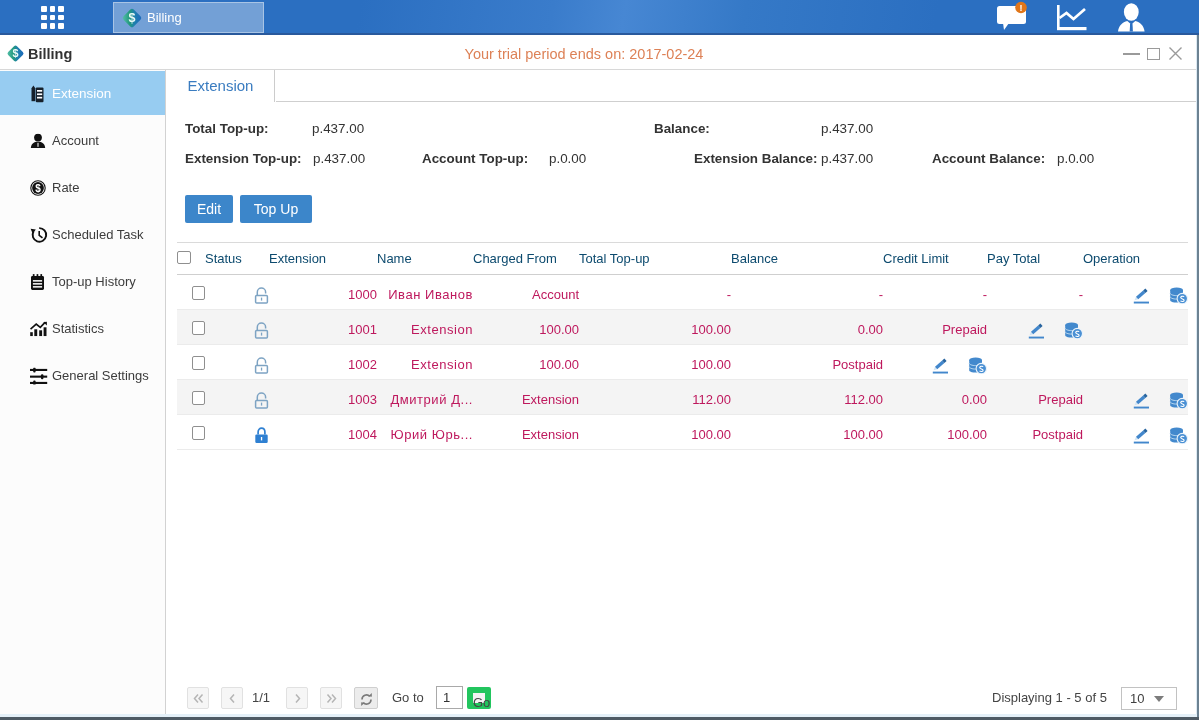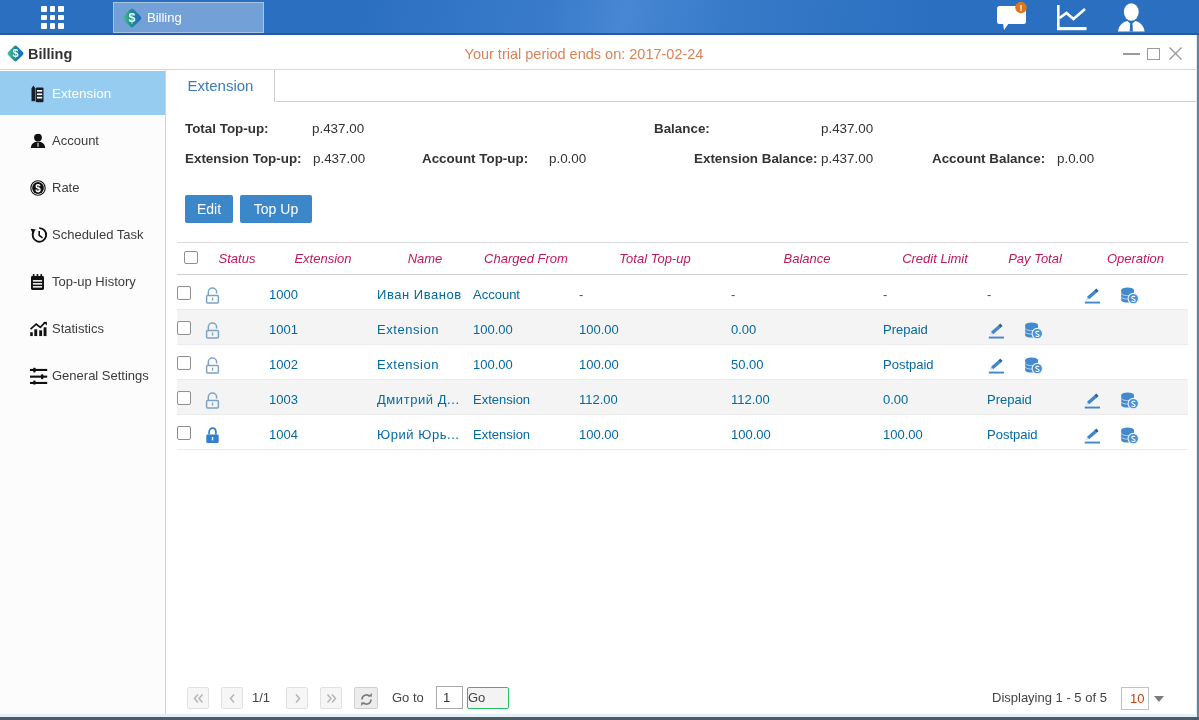--- a/index.html
+++ b/index.html
@@ -41,40 +41,40 @@
   border-right:1px solid #ccc; text-align:center; line-height:32px; font-size:15px; color:#3a7cc0; }
 .lab { position:absolute; font-size:13.4px; font-weight:bold; color:#333; line-height:16px; }
 .val { position:absolute; font-size:13.4px; color:#333; line-height:16px; }
 .btn { position:absolute; top:195px; height:28px; background:#3c86ca; border-radius:2px;
   color:#fff; font-size:14px; text-align:center; line-height:28px; }
 
 
 .tbl { position:absolute; left:177px; top:242px; width:1011px; }
 .trow { display:grid; grid-template-columns:28px 64px 108px 96px 106px 152px 152px 104px 96px 105px; }
 .thead { height:33px; border-top:1px solid #dadada; border-bottom:1px solid #cfcfcf; }
-.thead > div { line-height:32px; text-align:center; font-size:13px; color:#be185d;font-style:italic; }
+.thead > div { line-height:32px; font-size:13px; color:#0c4a6e; }
 .tr { height:35px; border-bottom:1px solid #ebebeb; }
-.tr > div { line-height:34px; padding-top:2.5px; text-align:left; font-size:13px; color:#0369a1; }
+.tr > div { line-height:34px; padding-top:2.5px; text-align:right; font-size:13px; color:#be185d; }
 .tr.alt { background:#f4f4f4; }
 .tr > div:nth-child(4) { letter-spacing:0.55px; }
 .cb { display:inline-block; width:13.5px; height:13.5px; border:1px solid #8f8f8f; border-radius:2px;
   background:#fff; vertical-align:middle; margin-top:-4px; }
 .icv { vertical-align:middle; }
 
 
 .pbtn { position:absolute; top:687px; width:22px; height:22px; background:#f6f6f6; border:1px solid #e1e1e1;
   border-radius:2px; text-align:center; }
 .pbtn svg { margin-top:5px; }
 .ptxt { position:absolute; top:687px; line-height:22px; font-size:13px; color:#444; }
 .goin { position:absolute; left:436px; top:686px; width:27px; height:23px; border:1px solid #a9a9a9;
   background:#fff; padding-left:6px; line-height:21px; font-size:13px; color:#333; }
-.gobtn { position:absolute; left:467px; top:687px; width:42px; height:22px; background:#f3f3f3;
-  border:1px solid #22c55e; border-radius:2px; line-height:20px; font-size:13px; color:#444; }
-.drop { position:absolute; left:1121px; top:687px; width:28px; height:23px; border:1px solid #c2c2c2;
-  background:#fff; font-size:13px; color:#c2410c; }
+.gobtn { position:absolute; left:467px; top:687px; width:24px; height:22px; background:#f3f3f3;
+  border:6px solid #22c55e; border-radius:2px; text-align:center; line-height:20px; font-size:13px; color:#444; }
+.drop { position:absolute; left:1121px; top:687px; width:56px; height:23px; border:1px solid #c2c2c2;
+  background:#fff; font-size:13px; color:#404040; }
 .drop .n { position:absolute; left:8px; top:0; line-height:21px; }
 .drop .t { position:absolute; left:32px; top:8px; width:0; height:0;
   border-left:5px solid transparent; border-right:5px solid transparent; border-top:6px solid #7c7c7c; }
 
 
 .redge1 { position:absolute; left:1196px; top:35px; width:1px; height:679px; background:#dbe9f3; }
 .redge2 { position:absolute; left:1197px; top:35px; width:2px; height:685px; background:#6c8292; }
 .bedge1 { position:absolute; left:0; top:714px; width:1197px; height:3px; background:#e4f0f8; }
 .bedge2 { position:absolute; left:0; top:717px; width:1199px; height:3px; background:#4e5a64; }
 </style>
@@ -320,21 +320,20 @@
     <div><span class="cb"></span></div>
     <div><svg class="icv" width="15" height="17" viewBox="0 0 15 17">
       <rect x="1.6" y="8.6" width="11.8" height="7.4" rx="1" fill="none" stroke="#7da3c3" stroke-width="1.5"></rect>
       <path d="M3.3,8.6 L3.3,5.3 C3.3,2.8 5.2,1.1 7.4,1.1 C9.7,1.1 11.6,2.8 11.6,5.0 L11.6,6.4" fill="none" stroke="#7da3c3" stroke-width="1.5"></path>
       <rect x="6.9" y="10.6" width="1.3" height="3" fill="#7da3c3"></rect>
     </svg></div>
     <div>1002</div>
       <div>Extension</div>
       <div>100.00</div>
       <div>100.00</div>
-      <div>50.00</div>
       <div>Postpaid</div>
     <div><svg class="icv" width="18" height="17" viewBox="0 0 18 17" style="margin-right:8px">
           <use href="#pencil"></use>
         </svg><svg class="icv" width="19" height="17" viewBox="0 0 19 17" style="margin-left:11px">
           <use href="#coins"></use>
         </svg></div>
   </div>
   <div class="trow tr alt">
     <div><span class="cb"></span></div>
     <div><svg class="icv" width="15" height="17" viewBox="0 0 15 17">

